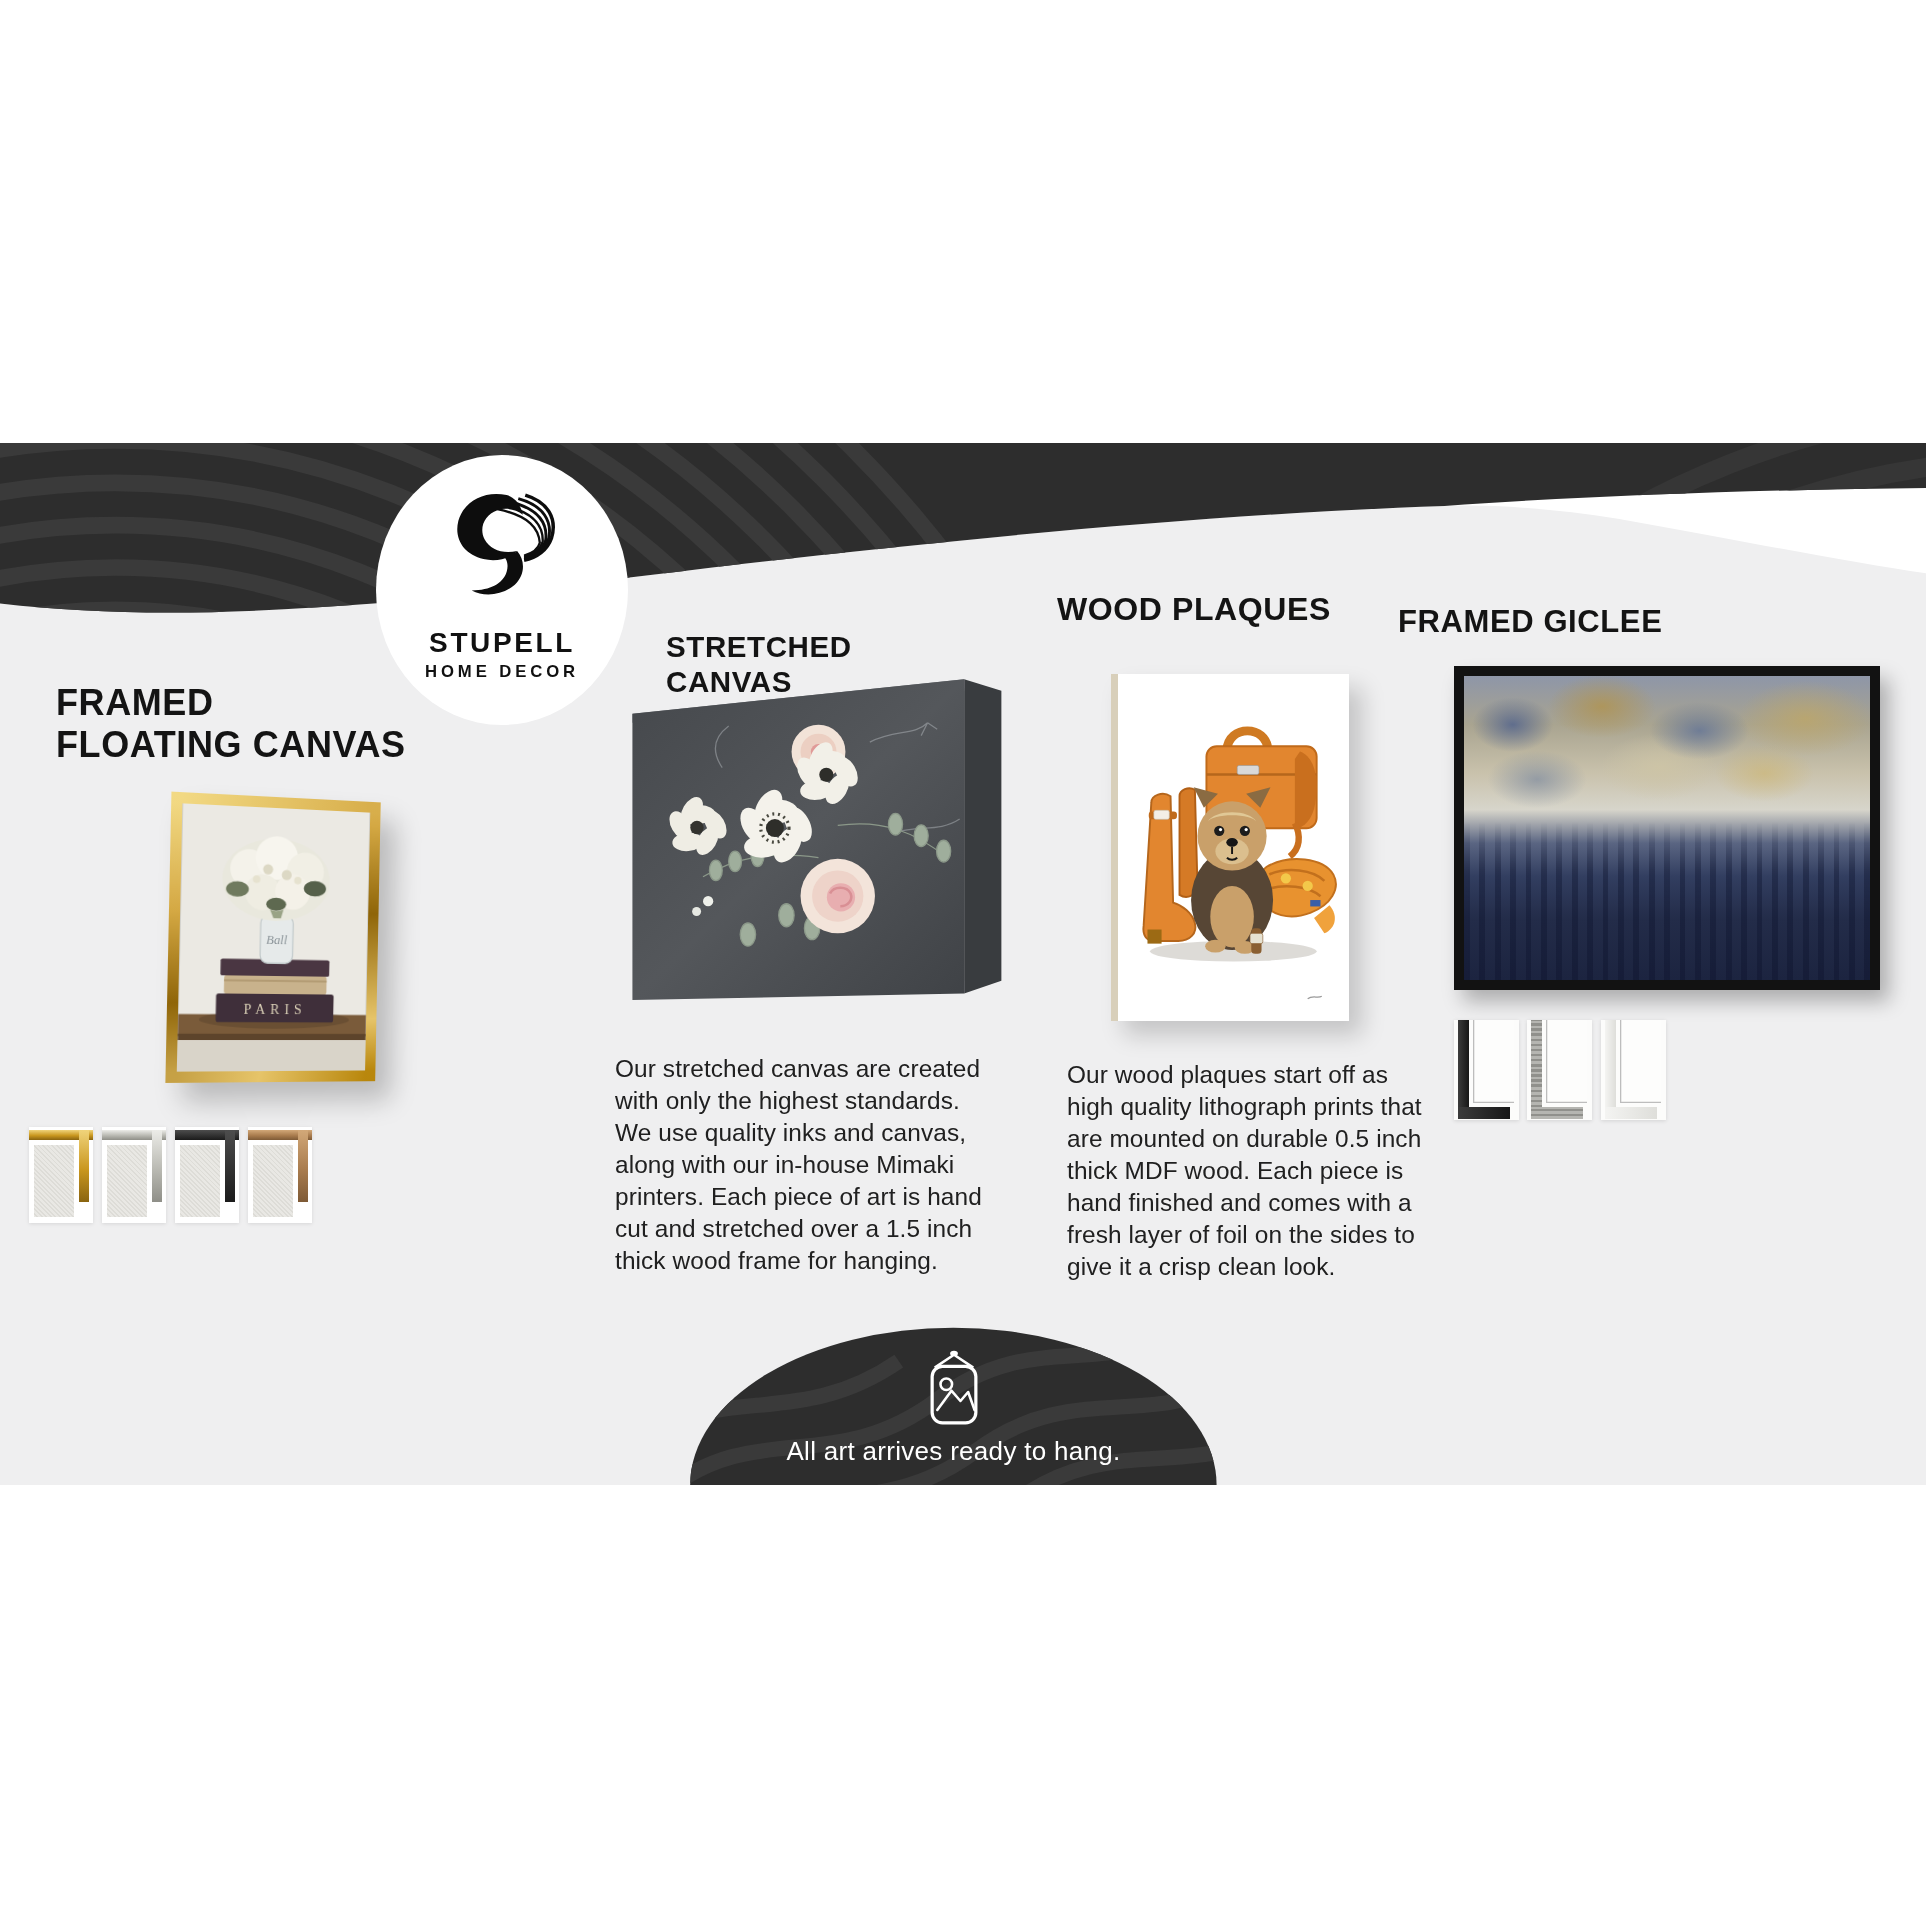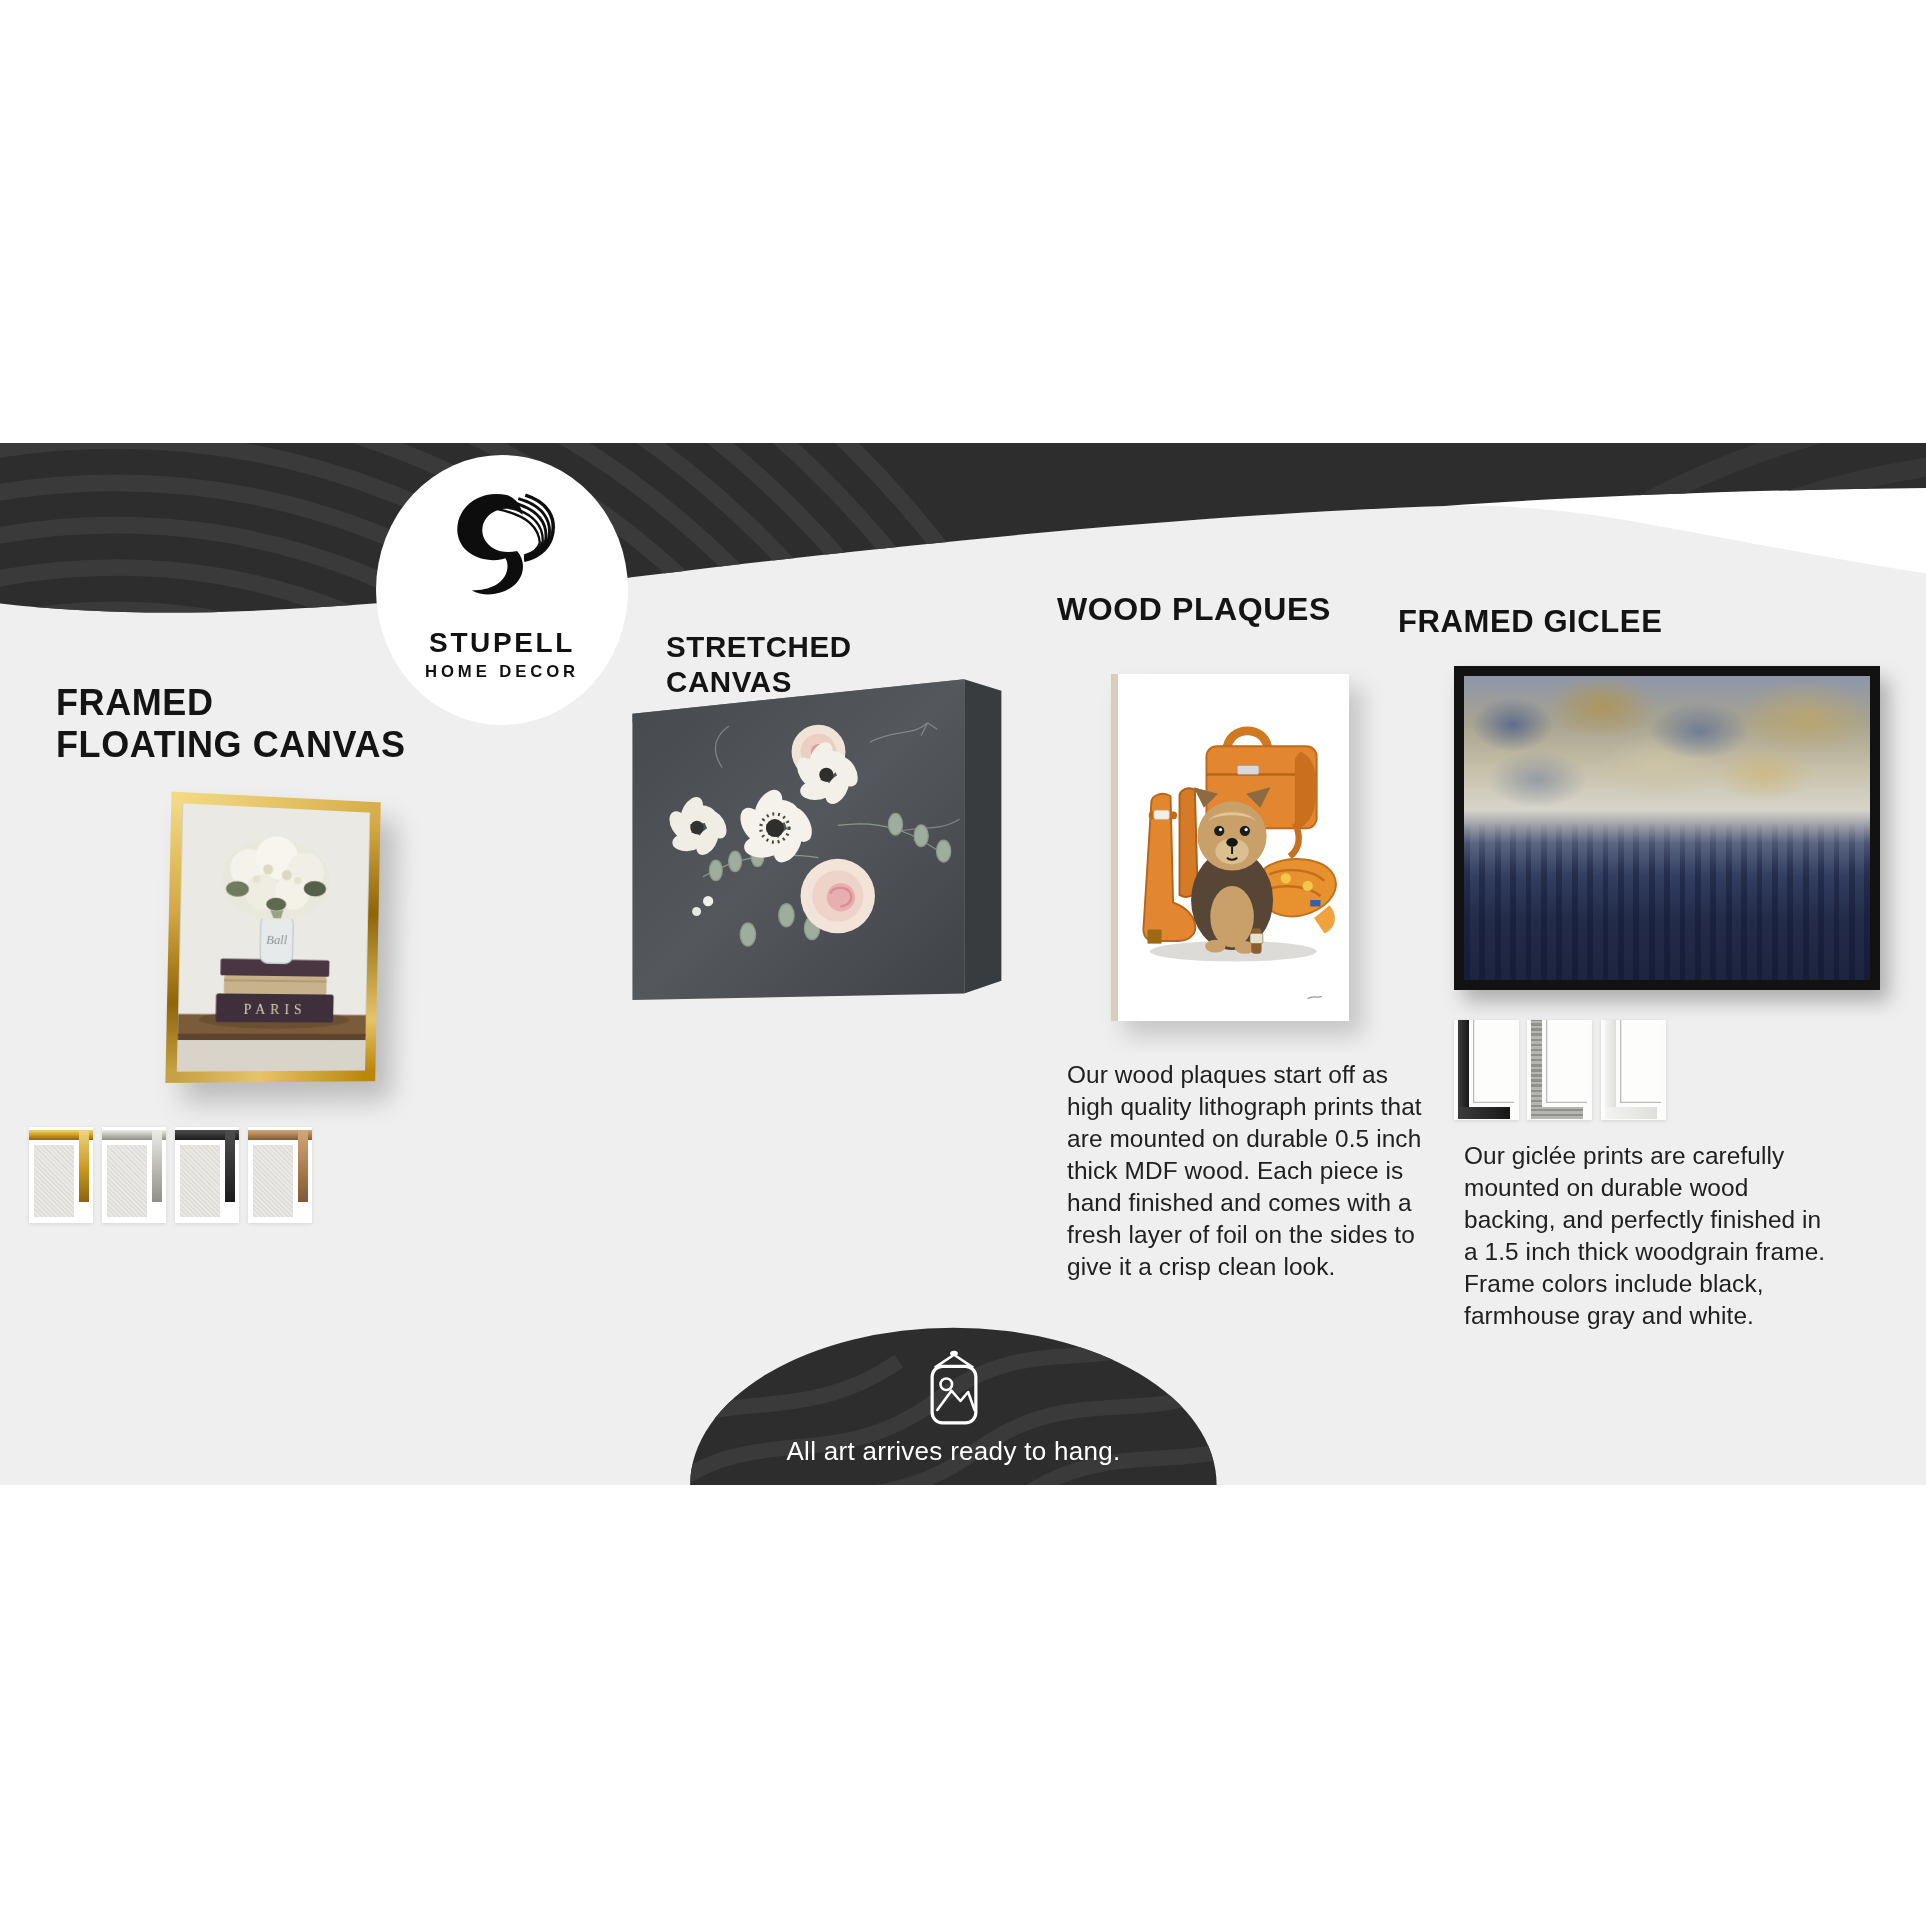--- a/index.html
+++ b/index.html
@@ -269,20 +269,27 @@
     </g>
 
     <g>
       <circle cx="330" cy="360" r="58" fill="#f3e4da"></circle>
       <circle cx="330" cy="360" r="40" fill="#eed3c9"></circle>
       <circle cx="335" cy="362" r="22" fill="#e8aeb0"></circle>
       <path d="M318,356 C324,344 344,344 350,356 C354,366 346,376 334,376" fill="none" stroke="#d98f94" stroke-width="4"></path>
     </g>
   </svg>
 
+  <div class="abs body-copy" style="left:615px;top:1053px;width:372px;">Our stretched canvas are created
+with only the highest standards.
+We use quality inks and canvas,
+along with our in-house Mimaki
+printers. Each piece of art is hand
+cut and stretched over a 1.5 inch
+thick wood frame for hanging.</div>
 
   <div class="abs heading" style="left:1045px;top:591px;font-size:32px;margin-left:12px;">WOOD PLAQUES</div>
 
   <div class="abs plaque">
     <svg width="223" height="347" viewBox="0 0 348 540">
       <rect width="348" height="540" fill="#ffffff"></rect>
       <ellipse cx="180" cy="432" rx="130" ry="16" fill="rgba(120,110,95,.25)"></ellipse>
 
       <g>
         <path d="M96,190 C96,180 110,174 120,180 L124,330 C124,344 108,352 96,344 Z" fill="#d57a26" stroke="#b15f16" stroke-width="3"></path>
@@ -358,26 +365,20 @@
     <div class="bar-left fr-gray"></div>
       <div class="bar-bottom fr-gray"></div>
       <div class="mat"></div>
     </div>
   <div class="abs swatch4" style="left:1601px;">
     <div class="bar-left fr-white"></div>
       <div class="bar-bottom fr-white"></div>
       <div class="mat"></div>
     </div>
 
-  <div class="abs body-copy" style="left:1464px;top:1140px;width:411px;">Our giclée prints are carefully
-mounted on durable wood
-backing, and perfectly finished in
-a 1.5 inch thick woodgrain frame.
-Frame colors include black,
-farmhouse gray and white.</div>
 
   <svg class="abs" style="left:923px;top:1347px;" width="62" height="81" viewBox="0 0 96 126">
     <path d="M18,32 L48,12 L78,32" stroke="#ffffff" stroke-width="4" fill="none"></path>
     <ellipse cx="48" cy="10" rx="6" ry="4" fill="#ffffff"></ellipse>
     <rect x="14" y="30" width="68" height="88" rx="16" stroke="#ffffff" stroke-width="5" fill="none"></rect>
     <circle cx="36" cy="58" r="9" stroke="#ffffff" stroke-width="4" fill="none"></circle>
     <path d="M22,98 L44,68 L58,84 L70,70 L80,98" stroke="#ffffff" stroke-width="4" fill="none" stroke-linejoin="round" stroke-linecap="round"></path>
   </svg>
   <div class="abs footer-msg">All art arrives ready to hang.</div>
 

